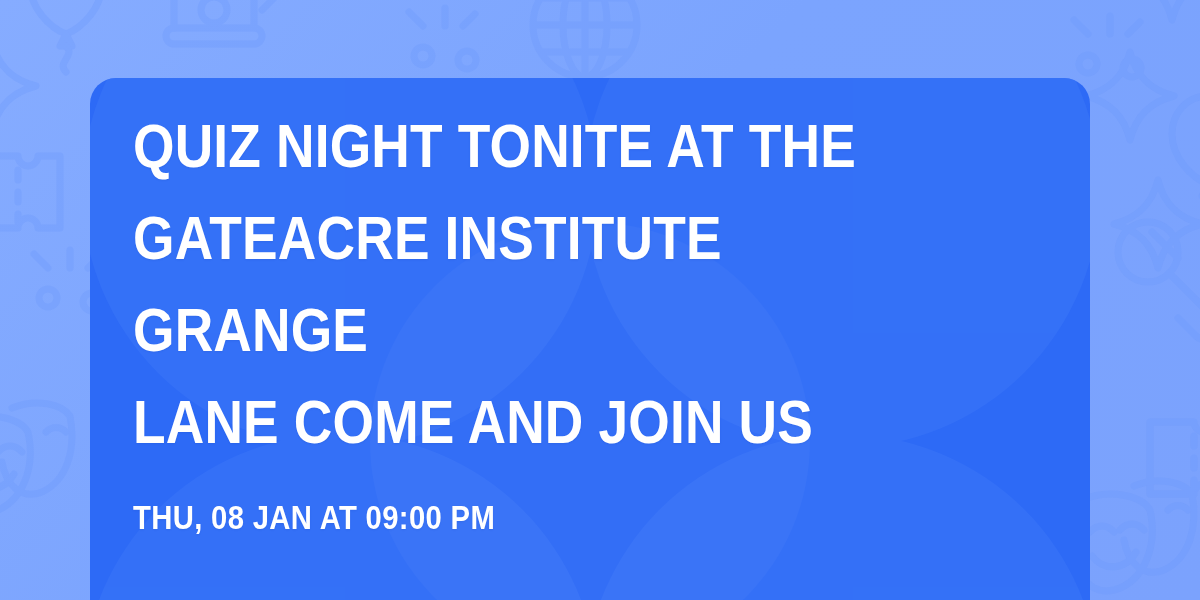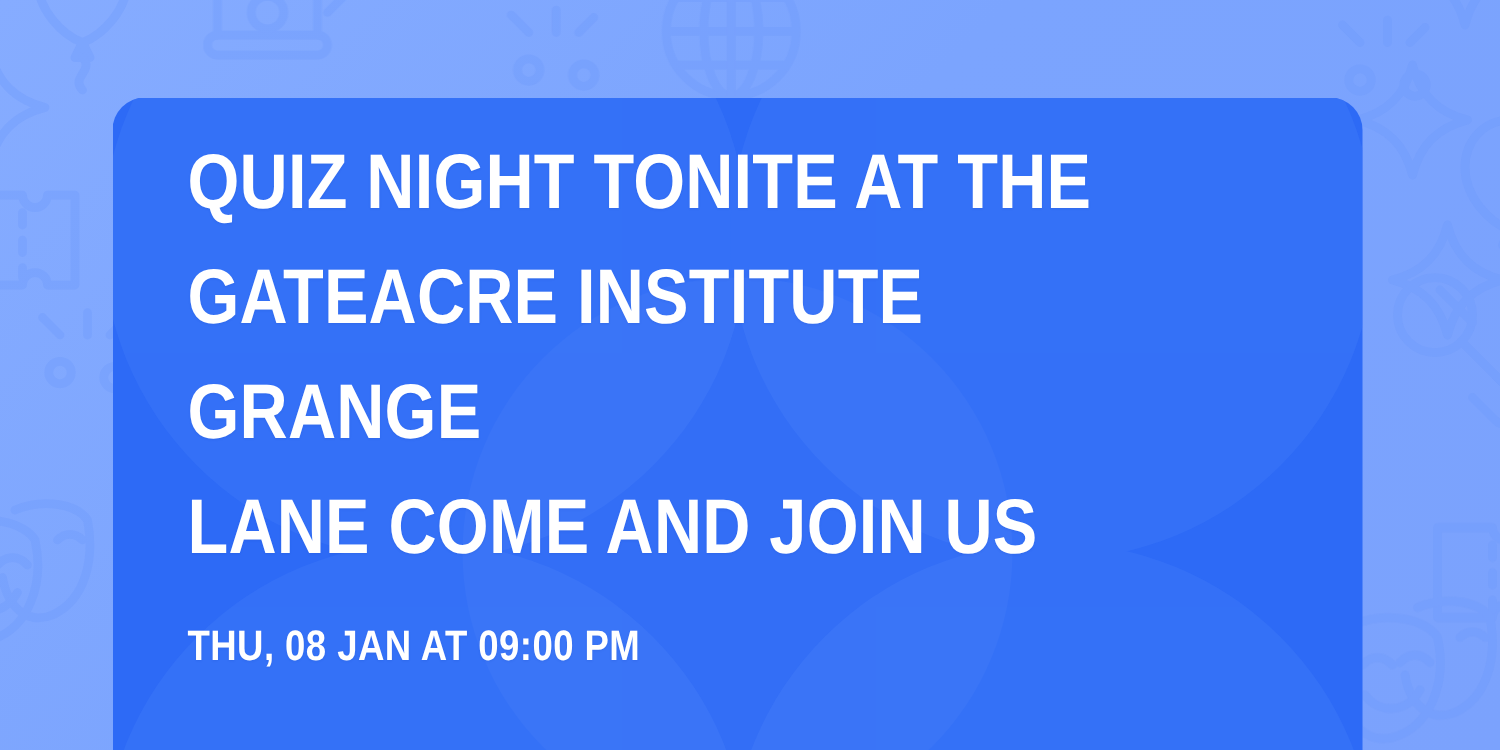--- a/index.html
+++ b/index.html
@@ -57,21 +57,21 @@
     pointer-events: none;
   }
   .card-deco svg {
     display: block;
     width: 1000px;
     height: 560px;
   }
 
   .card-content {
     position: absolute;
-    left: 60px;
+    left: 43px;
     top: 22px;
     right: 40px;
   }
 
   .event-title {
     margin: 0;
     color: #ffffff;
     font-family: "Liberation Sans Narrow", "Liberation Sans", sans-serif;
     font-size: 62px;
     line-height: 92px;

